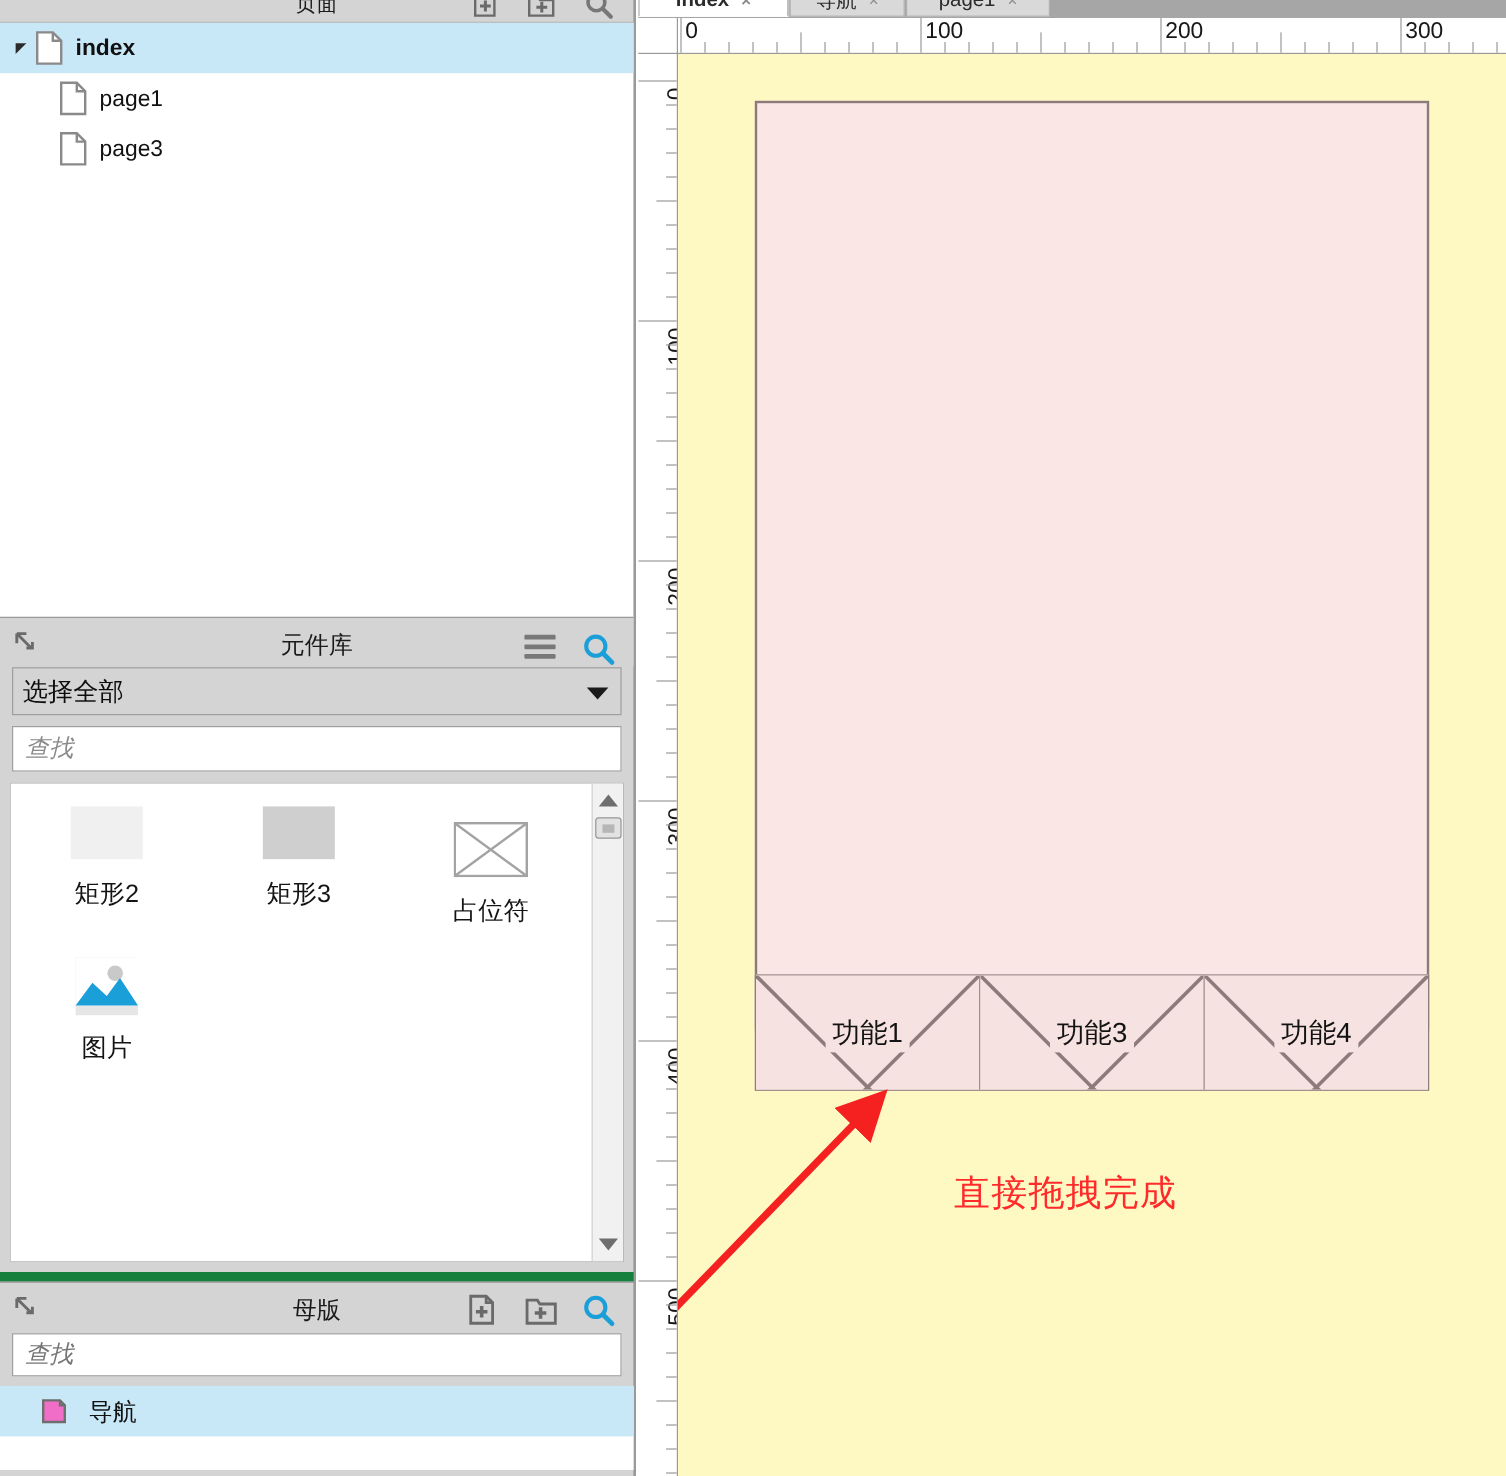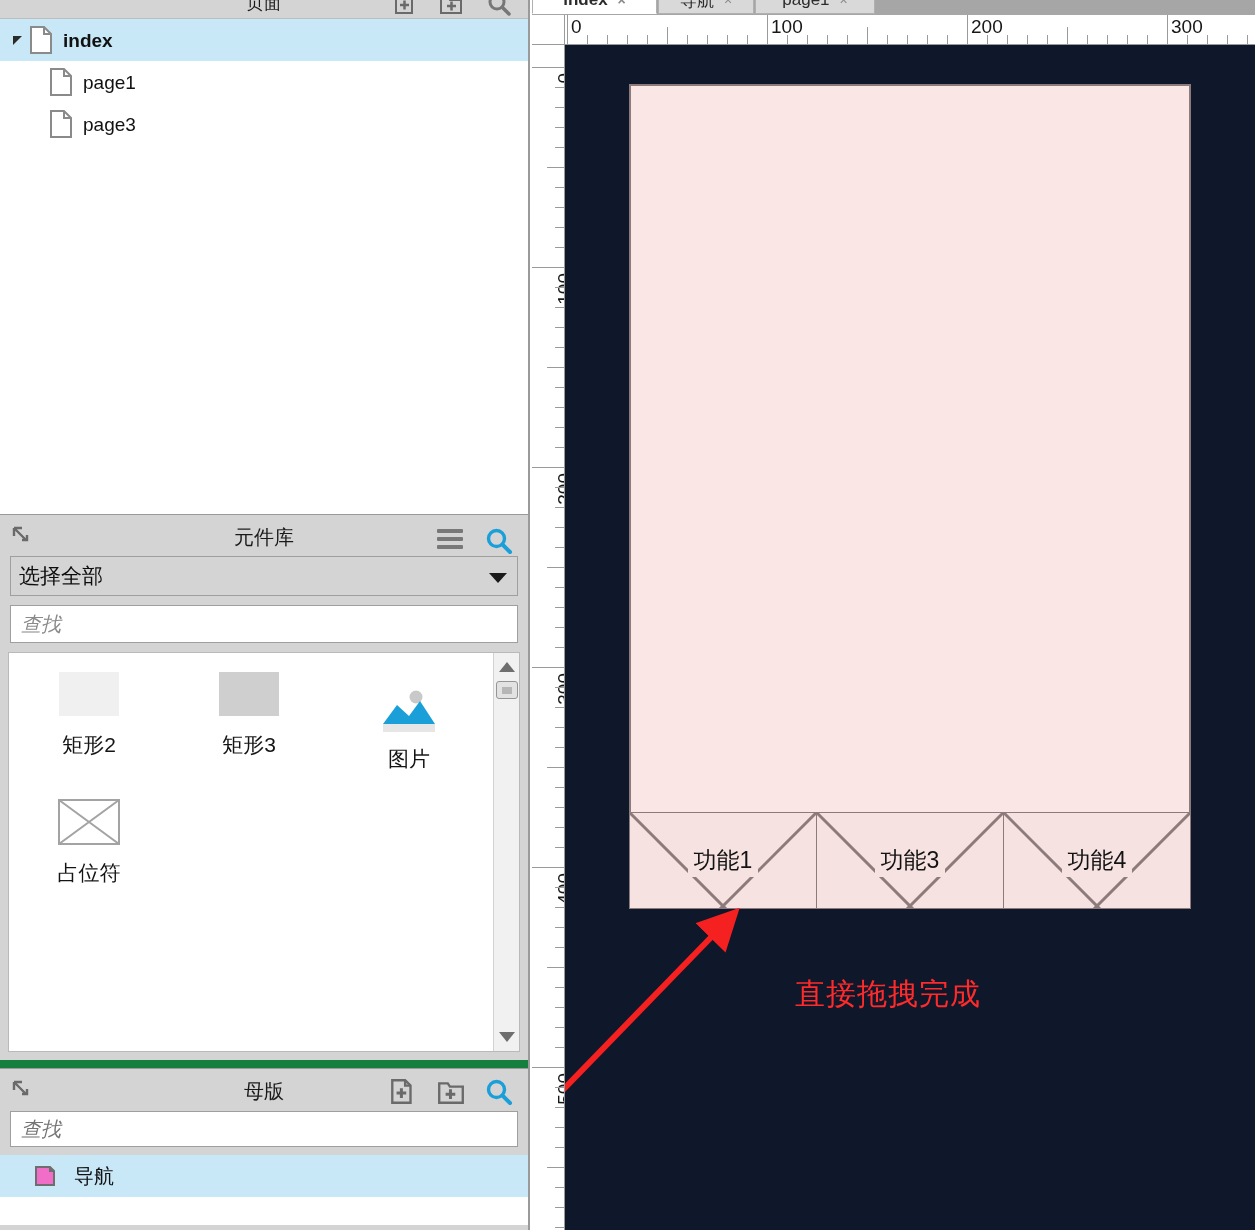--- a/index.html
+++ b/index.html
@@ -261,21 +261,21 @@
     position: absolute; right: 10px;
     font-size: 19px; color: #171717;
     transform-origin: right top;
     transform: rotate(-90deg) translateX(-4px);
     white-space: nowrap;
   }
 
   #canvas {
     position: absolute; left: 33px; top: 45px;
     width: 690px; height: 1185px;
-    background: #0f172a;
+    background: #fef9c3;
     overflow: hidden;
   }
 
   
   #page-shape {
     position: absolute;
     left: 64px; top: 39px;
     width: 562px; height: 775px;
     background: #fae6e4;
     border: 2px solid #8d7b7b;
@@ -433,38 +433,38 @@
           <div class="widget-cell">
             <span class="w-thumb">
                 <span class="rect3"></span>
               </span>
             <span class="w-label">矩形3</span>
           </div>
 
 
           <div class="widget-cell" style="padding-top:26px">
             <span class="w-thumb">
+              <svg width="62" height="46" viewBox="0 0 62 46">
+                <rect x="1" y="1" width="60" height="44" fill="#fff" stroke="#a3a3a3" stroke-width="2"></rect>
+                <path d="M1 1 L61 45 M61 1 L1 45" stroke="#a3a3a3" stroke-width="2"></path>
+              </svg>
+            </span>
+            <span class="w-label">占位符</span>
+          </div>
+
+          <div class="widget-cell" style="padding-top:26px">
+            <span class="w-thumb">
               <svg width="54" height="50" viewBox="0 0 54 50">
                 <rect x="1" y="1" width="52" height="48" fill="#e6e6e6"></rect>
                 <rect x="1" y="1" width="52" height="40" fill="#ffffff"></rect>
                 <circle cx="34" cy="14" r="6.5" fill="#c9c9c9"></circle>
                 <path d="M1 41 L15 22 L27 33 L38 18 L53 41 Z" fill="#1a9fd9"></path>
               </svg>
             </span>
             <span class="w-label">图片</span>
-          </div>
-
-          <div class="widget-cell" style="padding-top:26px">
-            <span class="w-thumb">
-              <svg width="62" height="46" viewBox="0 0 62 46">
-                <rect x="1" y="1" width="60" height="44" fill="#fff" stroke="#a3a3a3" stroke-width="2"></rect>
-                <path d="M1 1 L61 45 M61 1 L1 45" stroke="#a3a3a3" stroke-width="2"></path>
-              </svg>
-            </span>
-            <span class="w-label">占位符</span>
           </div>
         </div>
 
         <div class="vscroll">
           <span class="arrow-up"></span>
           <span class="thumb">
               <i></i>
             </span>
           <span class="arrow-dn"></span>
         </div>

